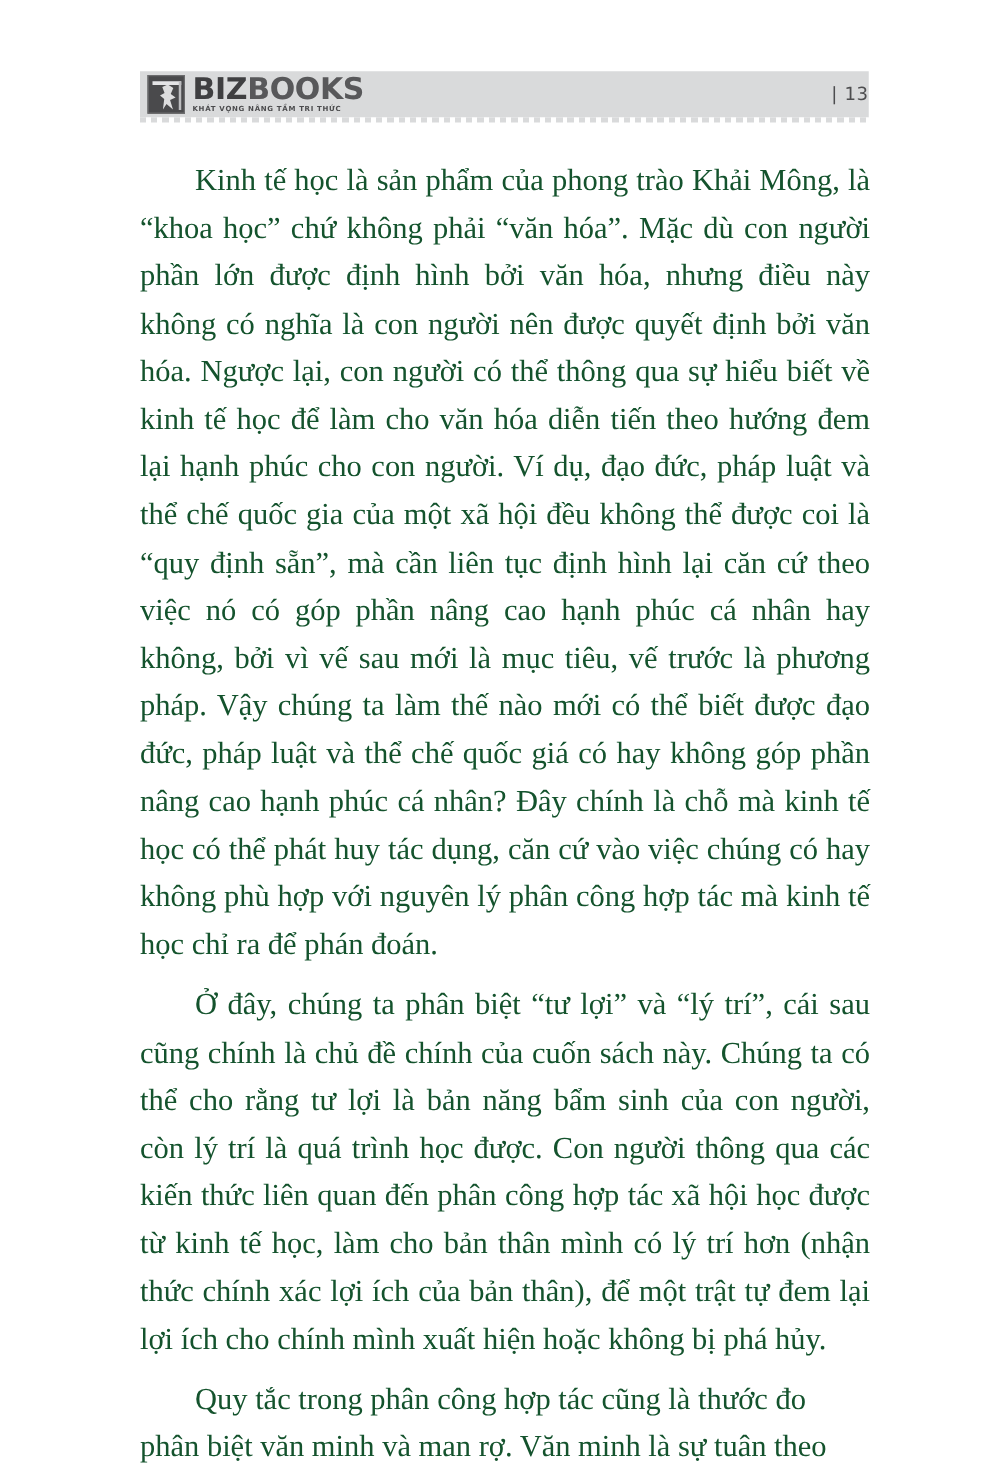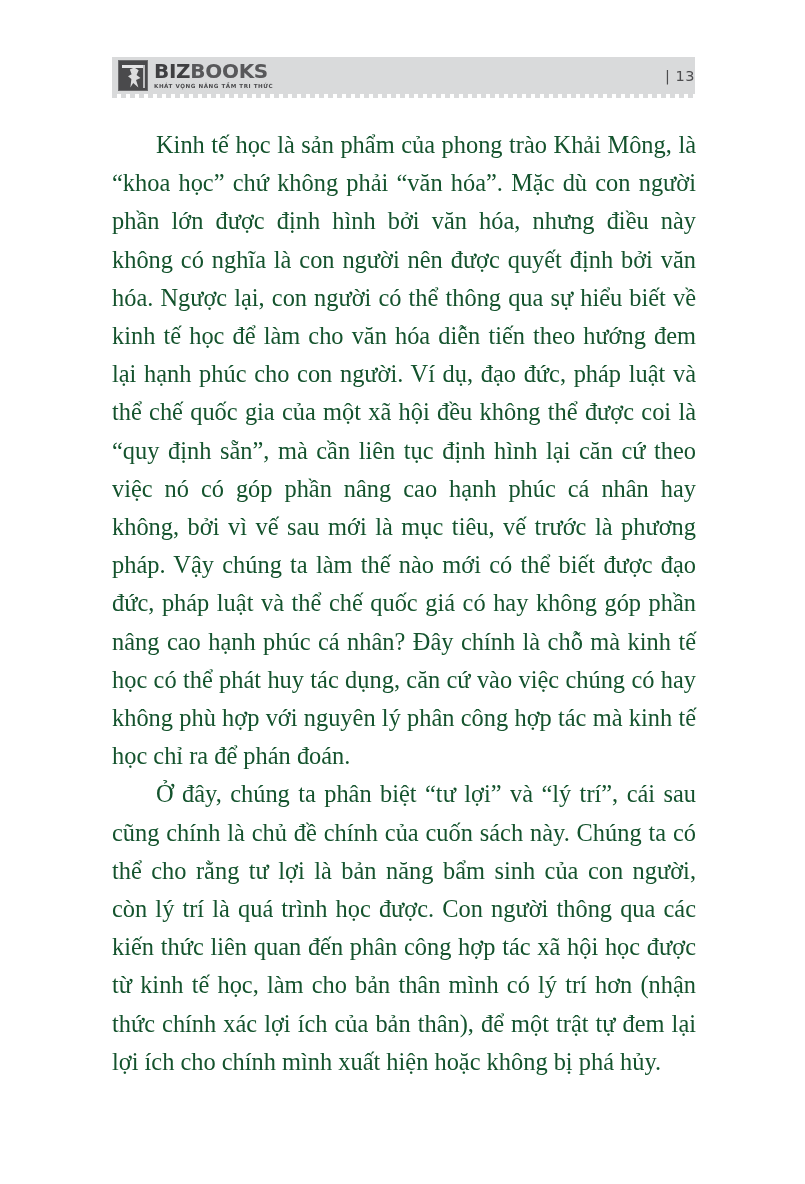--- a/index.html
+++ b/index.html
@@ -95,21 +95,21 @@
 
   .brand-text {
     display: flex;
     flex-direction: column;
     justify-content: center;
     line-height: 1;
   }
   .brand-name {
     font-family: "DejaVu Sans", sans-serif;
     font-weight: 700;
-    font-size: 20px;
+    font-size: 24px;
     letter-spacing: -0.3px;
     color: #3f3f41;
     white-space: nowrap;
   }
   .brand-name .b-light { color: #58585a; font-weight: 700; }
   .brand-tagline {
     font-family: "DejaVu Sans", sans-serif;
     font-weight: 700;
     font-size: 5.6px;
     letter-spacing: 0.55px;
@@ -138,20 +138,21 @@
     margin: 0;
     font-size: 24.4px;
     line-height: 38.2px;
     text-align: justify;
     text-indent: 44px;
     color: #14532d;
     word-spacing: 0px;
     hyphens: none;
   }
   .para + .para {
+    margin-top: 10px;
   }
   .para.last {
     text-align: left;
   }
 </style>
 </head>
 <body>
 
 <div class="page">
 
@@ -169,15 +170,16 @@
       </span>
     </div>
 
     <div class="folio">| 13</div>
 
   </div>
 
   <div class="textblock">
     <p class="para">Kinh tế học là sản phẩm của phong trào Khải Mông, là “khoa học” chứ không phải “văn hóa”. Mặc dù con người phần lớn được định hình bởi văn hóa, nhưng điều này không có nghĩa là con người nên được quyết định bởi văn hóa. Ngược lại, con người có thể thông qua sự hiểu biết về kinh tế học để làm cho văn hóa diễn tiến theo hướng đem lại hạnh phúc cho con người. Ví dụ, đạo đức, pháp luật và thể chế quốc gia của một xã hội đều không thể được coi là “quy định sẵn”, mà cần liên tục định hình lại căn cứ theo việc nó có góp phần nâng cao hạnh phúc cá nhân hay không, bởi vì vế sau mới là mục tiêu, vế trước là phương pháp. Vậy chúng ta làm thế nào mới có thể biết được đạo đức, pháp luật và thể chế quốc giá có hay không góp phần nâng cao hạnh phúc cá nhân? Đây chính là chỗ mà kinh tế học có thể phát huy tác dụng, căn cứ vào việc chúng có hay không phù hợp với nguyên lý phân công hợp tác mà kinh tế học chỉ ra để phán đoán.</p>
     <p class="para">Ở đây, chúng ta phân biệt “tư lợi” và “lý trí”, cái sau cũng chính là chủ đề chính của cuốn sách này. Chúng ta có thể cho rằng tư lợi là bản năng bẩm sinh của con người, còn lý trí là quá trình học được. Con người thông qua các kiến thức liên quan đến phân công hợp tác xã hội học được từ kinh tế học, làm cho bản thân mình có lý trí hơn (nhận thức chính xác lợi ích của bản thân), để một trật tự đem lại lợi ích cho chính mình xuất hiện hoặc không bị phá hủy.</p>
+    <p class="para last">Quy tắc trong phân công hợp tác cũng là thước đo phân biệt văn minh và man rợ. Văn minh là sự tuân theo</p>
   </div>
 
 </div>
 
 </body></html>

